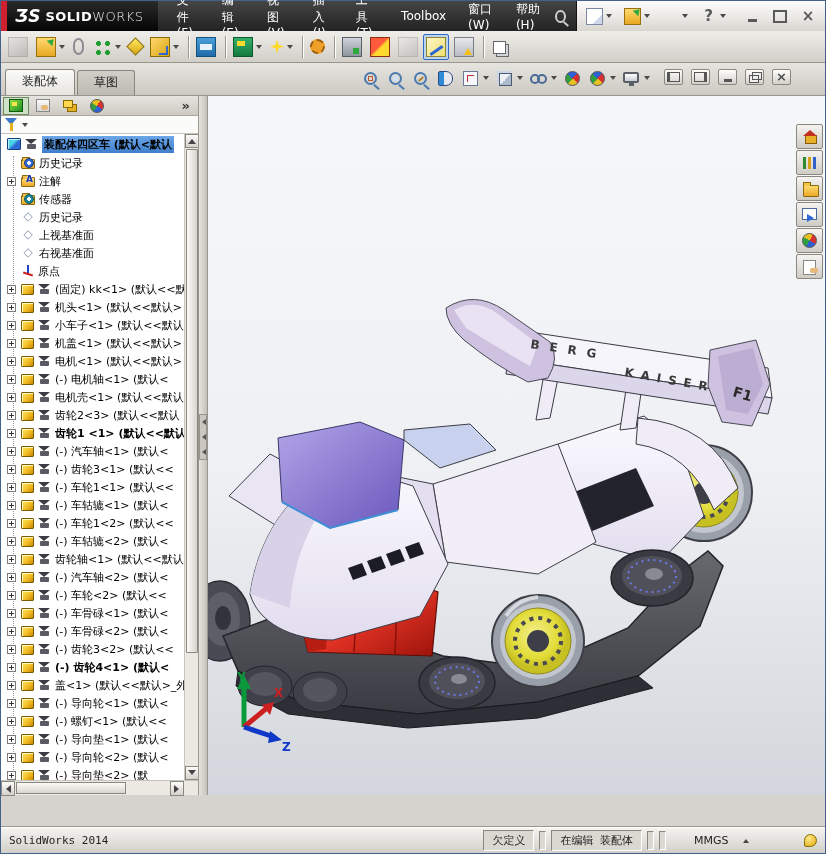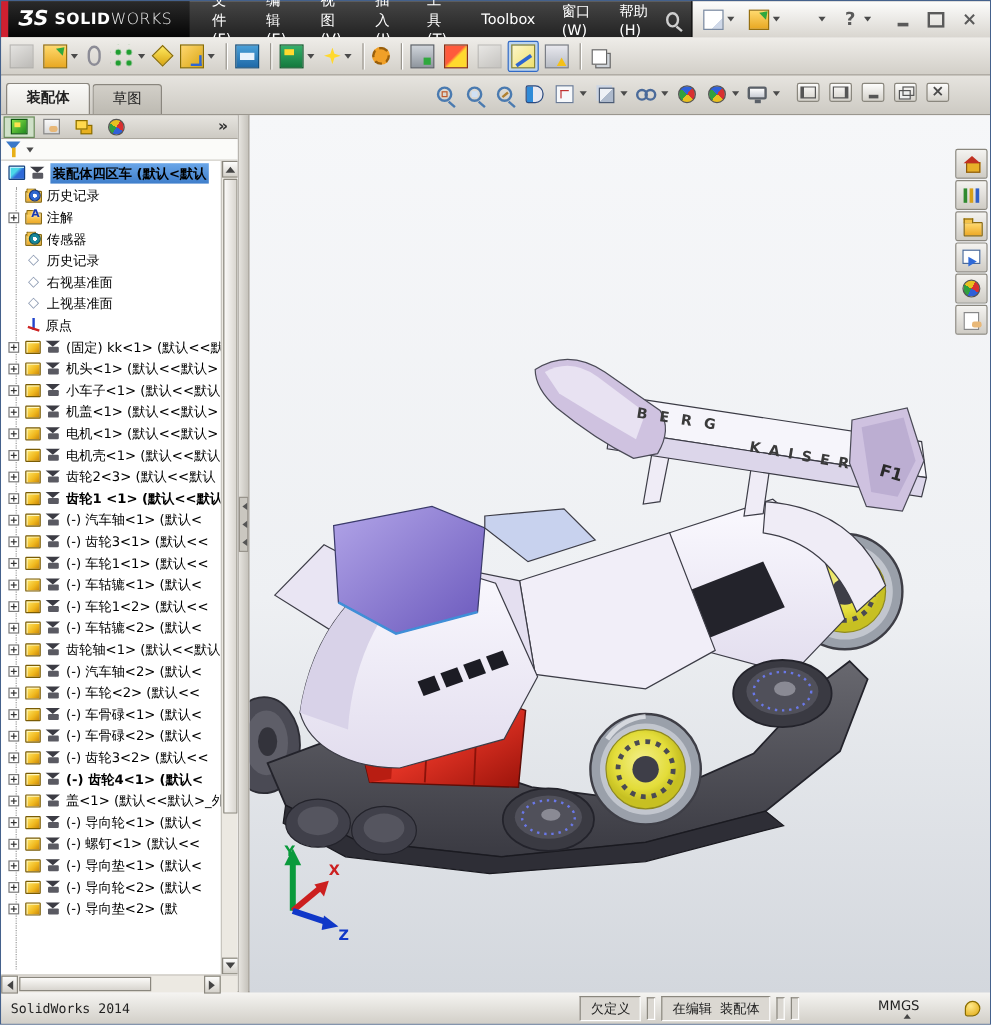--- a/index.html
+++ b/index.html
@@ -60,21 +60,21 @@
   .g-instant3d { background:linear-gradient(135deg,#fdf6c8,#efe070); border:1px solid #8a8430; }
   .g-instant3d::after { content:""; position:absolute; left:2px; top:11px; width:15px; height:3px; background:#2f66d0; transform:rotate(-35deg); }
   .g-update-speedpak { background:linear-gradient(#e8e8ee,#b8bcc4); border:1px solid #7a7e86; }
   .g-update-speedpak::after { content:""; position:absolute; right:1px; bottom:1px; border:4px solid transparent; border-bottom:7px solid #f4c018; }
   .g-take-snapshot { width:13px; height:13px; margin:2px 0 0 2px; background:#fff; border:1px solid #666; box-shadow:3px 3px 0 -1px #cfd4da,3px 3px 0 0 #666; }
 
   
   .tabrow { height:33px; background:linear-gradient(#e6e4df,#cdcac3); border-bottom:1px solid #9a968e; position:relative; flex:none; display:flex; align-items:flex-end; }
   .tabs { display:flex; align-items:flex-end; padding-left:4px; height:100%; }
   .tab { padding:3px 16px 4px; font-size:12px; border:1px solid #8a867e; border-bottom:none; border-radius:3px 3px 0 0; margin-right:2px; background:linear-gradient(#d2cfc8,#bdbab2); color:#222; }
-  .tab.active { background:linear-gradient(#fafaf8,#e6e4df); font-weight:bold; padding-bottom:5px; }
+  .tab.active { background:linear-gradient(#fafaf8,#e6e4df); font-weight:normal; padding-bottom:5px; }
   .headsup { position:absolute; left:358px; top:3px; display:flex; align-items:center; }
   .hu { display:flex; align-items:center; padding:2px 1px; margin-right:3px; }
   .hug { width:20px; height:20px; position:relative; display:flex; align-items:center; justify-content:center; }
   .hz-mag { position:relative; width:13px; height:13px; border:2px solid #4a7ab0; border-radius:50%; }
   .hz-mag::after { content:""; position:absolute; right:-5px; bottom:-5px; width:7px; height:2px; background:#4a7ab0; transform:rotate(42deg); }
   .hu-zoom-to-fit .hz-mag::before { content:""; position:absolute; inset:2px; border:1px solid #c05a2a; }
   .hu-zoom-to-area .hz-mag::before { content:""; position:absolute; inset:2px; background:#cfe0f4; }
   .hu-zoom-to-selection .hz-mag::before { content:""; position:absolute; left:2px; top:4px; width:6px; height:2px; background:#b08030; transform:rotate(-40deg); }
   .hz-section { width:15px; height:15px; background:linear-gradient(90deg,#2f8ad8 0 40%,#e8e8f0 40% 100%); border:1px solid #2a4a80; border-radius:2px 7px 7px 2px; }
   .hz-orient { width:15px; height:15px; background:#f6f8fb; border:1px solid #6a7a94; position:relative; }
@@ -172,25 +172,25 @@
   .tp-design-library::before { content:""; position:absolute; left:1px; top:1px; width:3px; height:12px; background:#2f8a2f; box-shadow:5px 0 0 #d8a018,10px 0 0 #3060c8; }
   .tp-file-explorer::before { content:""; position:absolute; left:1px; top:3px; width:14px; height:10px; background:linear-gradient(180deg,#ffd96e,#edaa28); border:1px solid #8a6a10; border-radius:1px; }
   .tp-file-explorer::after { content:""; position:absolute; top:0; left:1px; width:6px; height:3px; background:#f4c34a; border:1px solid #8a6a10; border-bottom:none; }
   .tp-view-palette::before { content:""; position:absolute; left:0; top:0; width:13px; height:10px; background:#fff; border:1px solid #4a6a9a; }
   .tp-view-palette::after { content:""; position:absolute; right:0; bottom:0; border:4px solid transparent; border-left:7px solid #2f6ad8; }
   .tp-appearances-scenes { border-radius:50%; width:15px; height:15px; background:conic-gradient(from 30deg,#d83030 0 25%,#3060d8 25% 50%,#30a040 50% 75%,#e8c020 75% 100%); border:1px solid #555; }
   .tp-custom-properties::before { content:""; position:absolute; left:1px; top:0; width:11px; height:13px; background:#fff; border:1px solid #888; }
   .tp-custom-properties::after { content:""; position:absolute; right:0; bottom:1px; width:8px; height:5px; background:#e8b878; border-radius:2px; }
 
   
-  .statusbar { height:26px; background:linear-gradient(#f4f3f0,#d2cfc8); border-top:1px solid #fff; box-shadow:0 -1px 0 #9a968e; display:flex; align-items:center; padding:0 4px; flex:none; font-size:11px; color:#222; }
+  .statusbar { height:26px; background:linear-gradient(#f4f3f0,#d2cfc8); border-top:1px solid #fff; box-shadow:0 -1px 0 #9a968e; display:flex; align-items:center; padding:0 4px; flex:none; font-size:11px; color:#222;margin-top:32px; }
   .sb-app { flex:1; padding-left:4px; font-family:"DejaVu Sans Mono","Liberation Mono",monospace; }
   .sb-cell { border:1px solid; border-color:#8a877e #fff #fff #8a877e; background:#dbd8d2; padding:2px 8px; margin-left:5px; white-space:nowrap;font-family:Liberation Mono, monospace; }
   .sb-thin { width:7px; padding:2px 0; height:19px; }
-  .sb-units { display:flex; align-items:center; margin-left:28px; width:110px;flex-direction:column; }
+  .sb-units { display:flex; align-items:center; margin-left:28px; width:110px; }
   .sb-units .tri-up { margin-left:14px; border-width:3px; border-bottom-width:4px; }
   .sb-tip { width:13px; height:13px; border-radius:50% 50% 50% 2px; background:radial-gradient(circle at 35% 30%,#ffe98a,#e0a810); border:1px solid #8a6d00; margin-left:auto; margin-right:4px; }
 </style>
 </head>
 <body>
 
 <div id="win">
 
   <div class="titlebar">
     <div class="red-stripe"></div>
@@ -420,27 +420,27 @@
             <div class="trow">
     <span class="texp hide"></span>
     <span class="tico ti-plane"></span>
 
     <span class="tlabel">历史记录</span>
   </div>
             <div class="trow">
     <span class="texp hide"></span>
     <span class="tico ti-plane"></span>
 
-    <span class="tlabel">右视基准面</span>
+    <span class="tlabel">上视基准面</span>
   </div>
             <div class="trow">
     <span class="texp hide"></span>
     <span class="tico ti-plane"></span>
 
-    <span class="tlabel">上视基准面</span>
+    <span class="tlabel">右视基准面</span>
   </div>
             <div class="trow">
     <span class="texp hide"></span>
     <span class="tico ti-origin"></span>
 
     <span class="tlabel">原点</span>
   </div>
             <div class="trow">
     <span class="texp"></span>
     <span class="tico ti-part"></span>
@@ -463,20 +463,26 @@
     <span class="texp"></span>
     <span class="tico ti-part"></span>
     <span class="tico ti-cap"></span>
     <span class="tlabel">机盖&lt;1&gt; (默认&lt;&lt;默认&gt;</span>
   </div>
             <div class="trow">
     <span class="texp"></span>
     <span class="tico ti-part"></span>
     <span class="tico ti-cap"></span>
     <span class="tlabel">电机&lt;1&gt; (默认&lt;&lt;默认&gt;</span>
+  </div>
+            <div class="trow">
+    <span class="texp"></span>
+    <span class="tico ti-part"></span>
+    <span class="tico ti-cap"></span>
+    <span class="tlabel">(-) 电机轴&lt;1&gt; (默认&lt;</span>
   </div>
             <div class="trow">
     <span class="texp"></span>
     <span class="tico ti-part"></span>
     <span class="tico ti-cap"></span>
     <span class="tlabel">电机壳&lt;1&gt; (默认&lt;&lt;默认</span>
   </div>
             <div class="trow">
     <span class="texp"></span>
     <span class="tico ti-part"></span>

